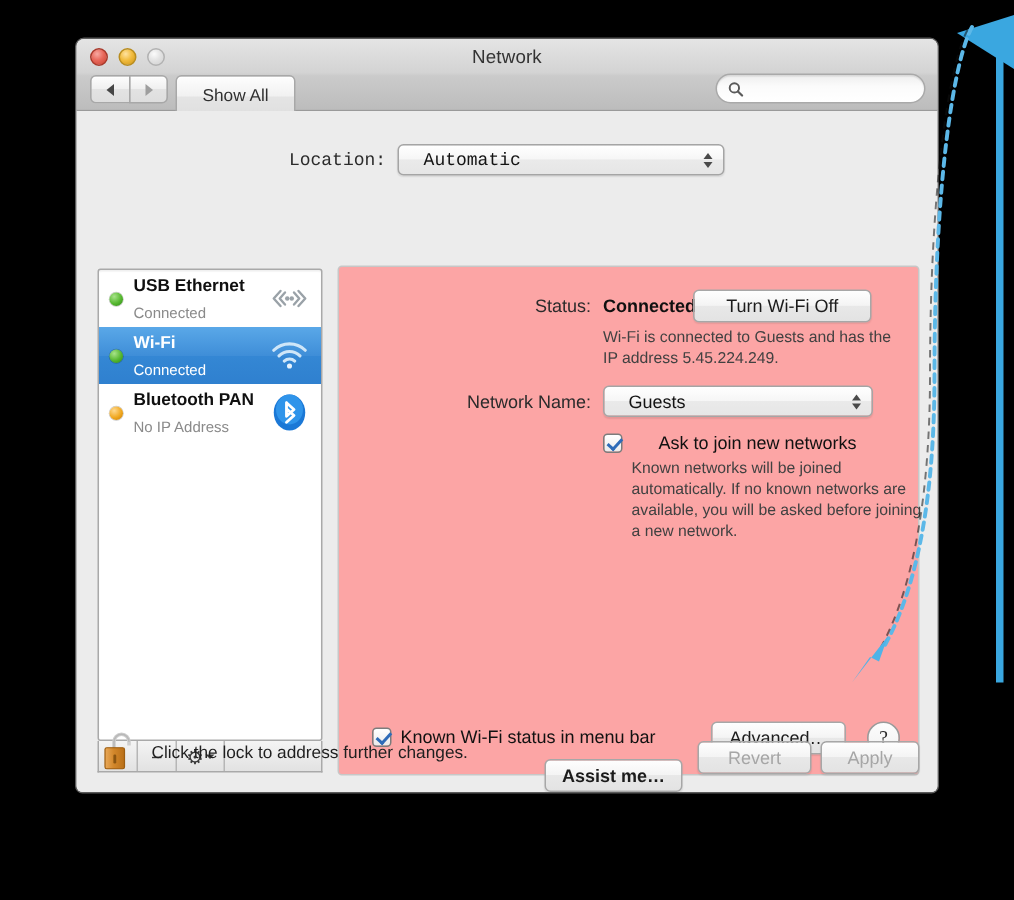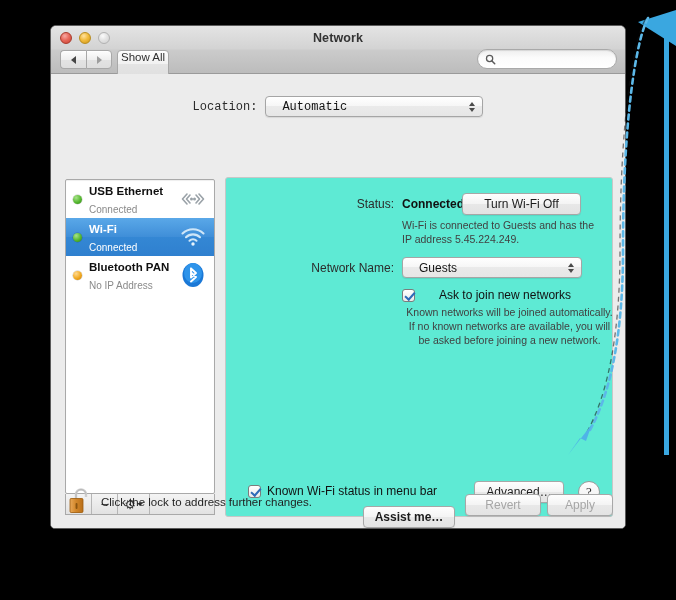--- a/index.html
+++ b/index.html
@@ -44,21 +44,21 @@
     box-sizing: border-box;
   }
   .title-text {
     position: absolute;
     top: 5px;
     left: 0;
     width: 100%;
     text-align: center;
     font-size: 12.5px;
     color: #333333;
-    font-weight: 700;
+    font-weight: 400;
     letter-spacing: 0.1px;
   }
   .traffic {
     position: absolute;
     left: 9px;
     top: 6px;
     display: flex;
     gap: 7px;
   }
   .tl {
@@ -110,27 +110,28 @@
     border-top: 4px solid transparent;
     border-bottom: 4px solid transparent;
     border-left: 5px solid #9e9e9e;
   }
 
   .showall-btn {
     position: absolute;
     left: 66px;
     top: 24px;
     height: 28px;
-    padding: 0 3px;
+    padding: 0 17px;
     border-radius: 4px;
     border: 1px solid #a8a8a8;
     background: linear-gradient(to bottom, #fdfdfd 0%, #f1f1f1 50%, #e4e4e4 51%, #dfdfdf 100%);
     font-size: 11.5px;
     color: #303030;
     display: flex;
+    align-items: center;
     box-sizing: border-box;
     box-shadow: 0 1px 0 rgba(255,255,255,0.7) inset;
   }
 
   .search-field {
     position: absolute;
     right: 8px;
     top: 23px;
     width: 140px;
     height: 20px;
@@ -306,21 +307,21 @@
 
   
   .main-panel {
     position: absolute;
     left: 174px;
     top: 103px;
     width: 388px;
     height: 340px;
     border: 1px solid #c7c7c7;
     border-radius: 3px;
-    background: #5eead4;
+    background: #fca5a5;
     box-sizing: border-box;
   }
 
   .row-status {
     position: absolute;
     top: 15px;
     left: 0;
     width: 100%;
   }
   .lbl-right {
@@ -418,24 +419,24 @@
     border: solid #2e6bb8;
     border-width: 0 2px 2px 0;
     transform: rotate(42deg);
   }
   .chk-label {
     font-size: 12px;
     color: #111111;
   }
   .chk-help {
     margin-top: 4px;
+    margin-left: 19px;
     font-size: 10.5px;
     color: #414141;
     line-height: 1.32;
-    text-align: center;
   }
 
   .bottom-row {
     position: absolute;
     bottom: 13px;
     left: 0;
     width: 100%;
     height: 22px;
   }
   .show-status-chk {

